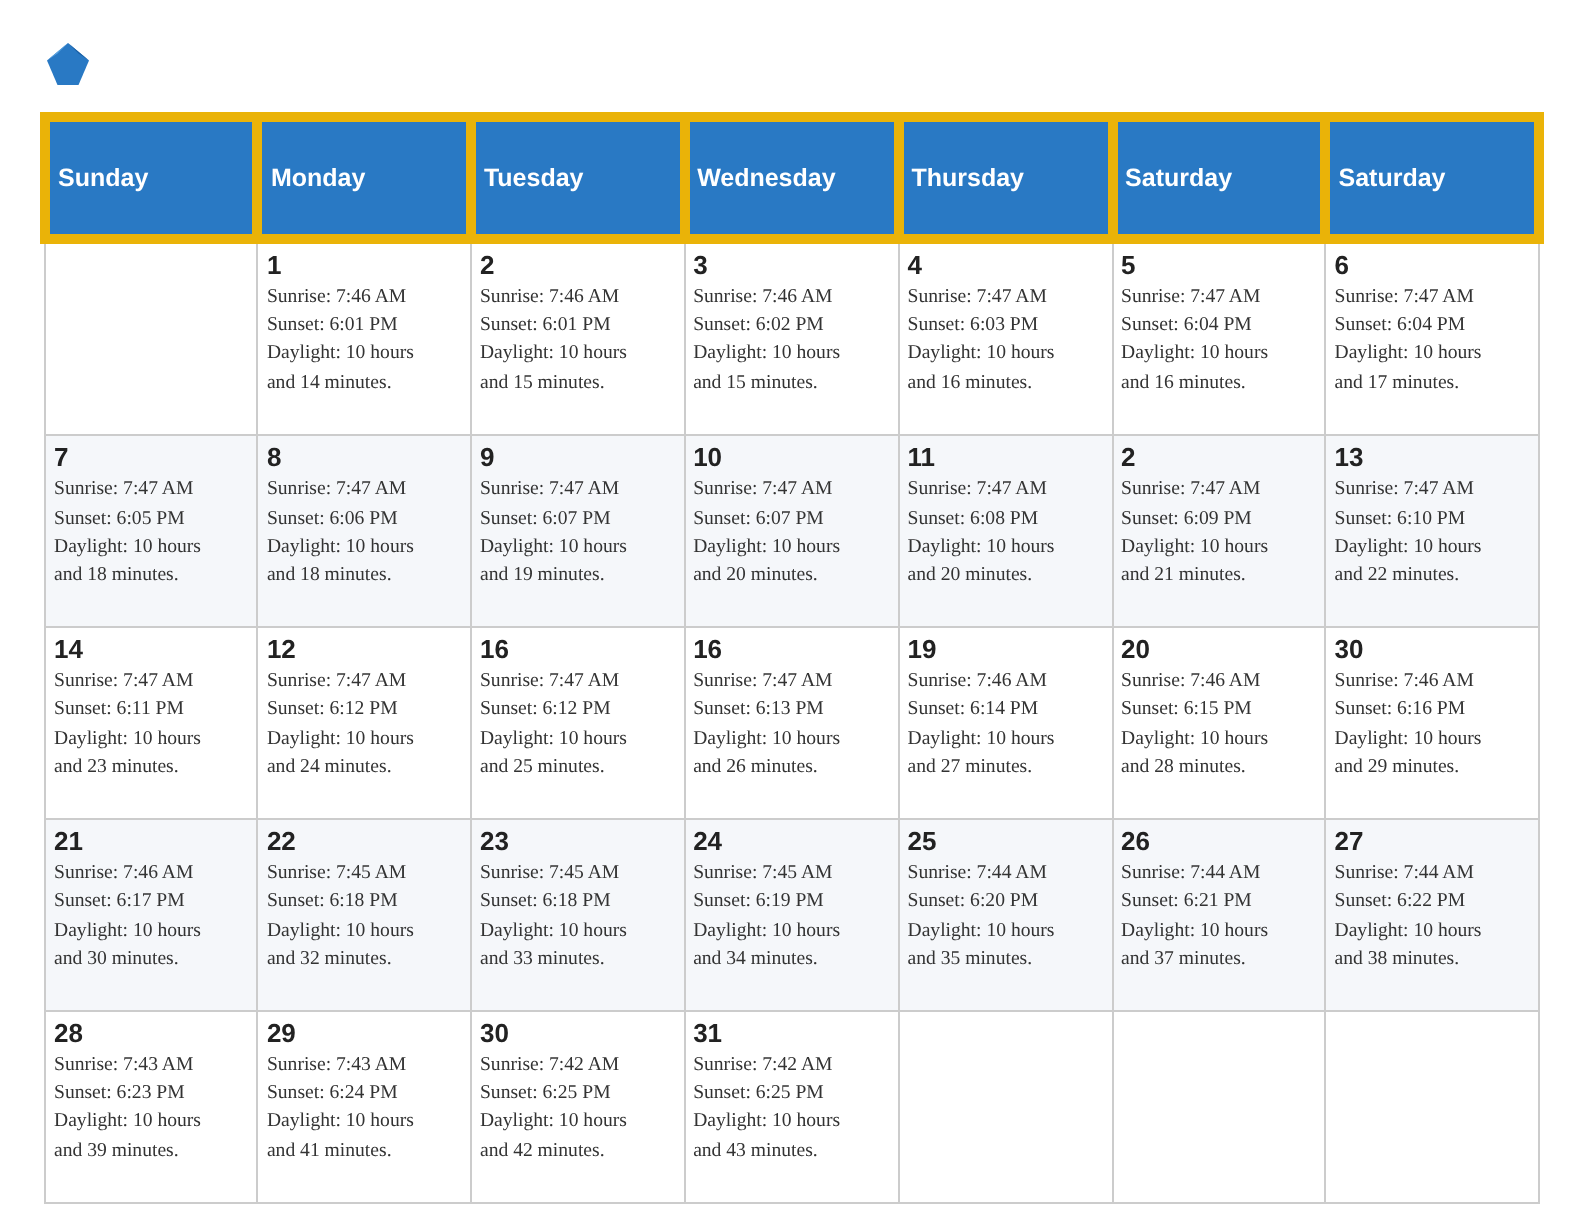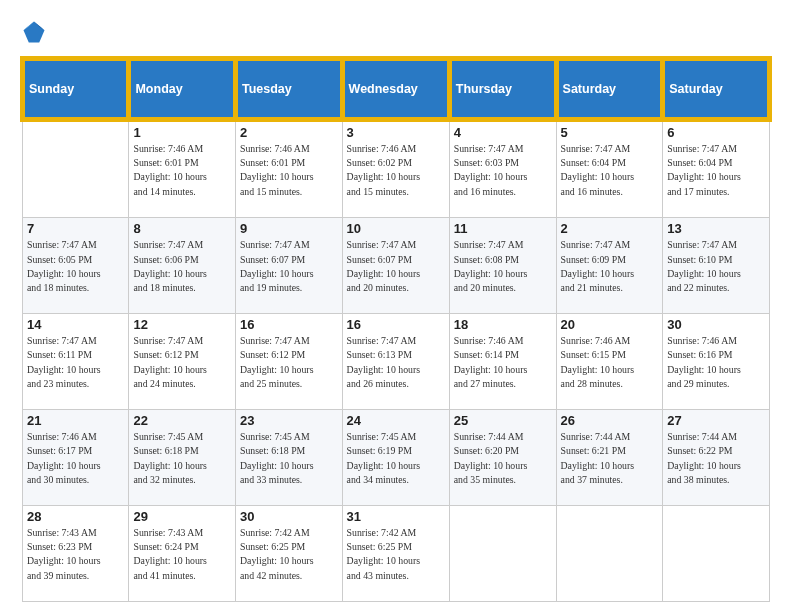--- a/index.html
+++ b/index.html
@@ -201,21 +201,21 @@
           </td>
           <td>
             <span class="day-num">16</span>
             <div class="day-info">Sunrise: 7:47 AM<br>Sunset: 6:12 PM<br>Daylight: 10 hours<br>and 25 minutes.</div>
           </td>
           <td>
             <span class="day-num">16</span>
             <div class="day-info">Sunrise: 7:47 AM<br>Sunset: 6:13 PM<br>Daylight: 10 hours<br>and 26 minutes.</div>
           </td>
           <td>
-            <span class="day-num">18</span>
+            <span class="day-num">19</span>
             <div class="day-info">Sunrise: 7:46 AM<br>Sunset: 6:14 PM<br>Daylight: 10 hours<br>and 27 minutes.</div>
           </td>
           <td>
             <span class="day-num">20</span>
             <div class="day-info">Sunrise: 7:46 AM<br>Sunset: 6:15 PM<br>Daylight: 10 hours<br>and 28 minutes.</div>
           </td>
           <td>
             <span class="day-num">30</span>
             <div class="day-info">Sunrise: 7:46 AM<br>Sunset: 6:16 PM<br>Daylight: 10 hours<br>and 29 minutes.</div>
           </td>

